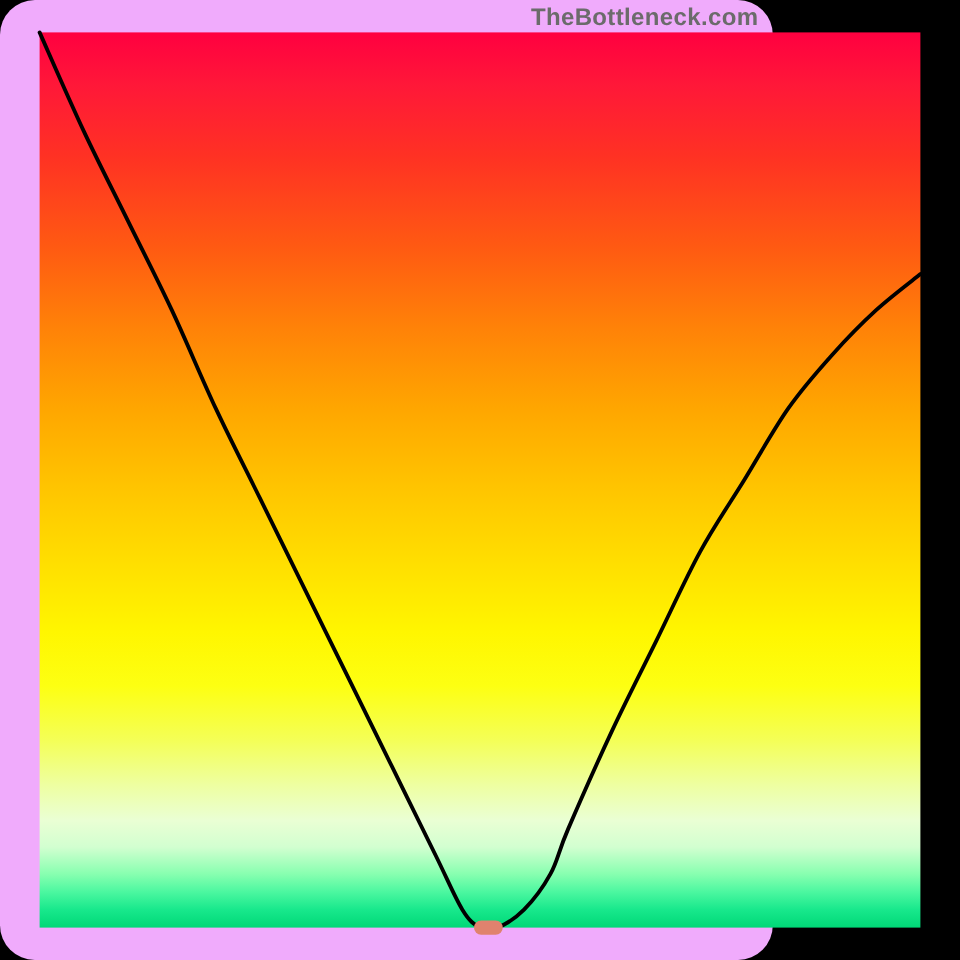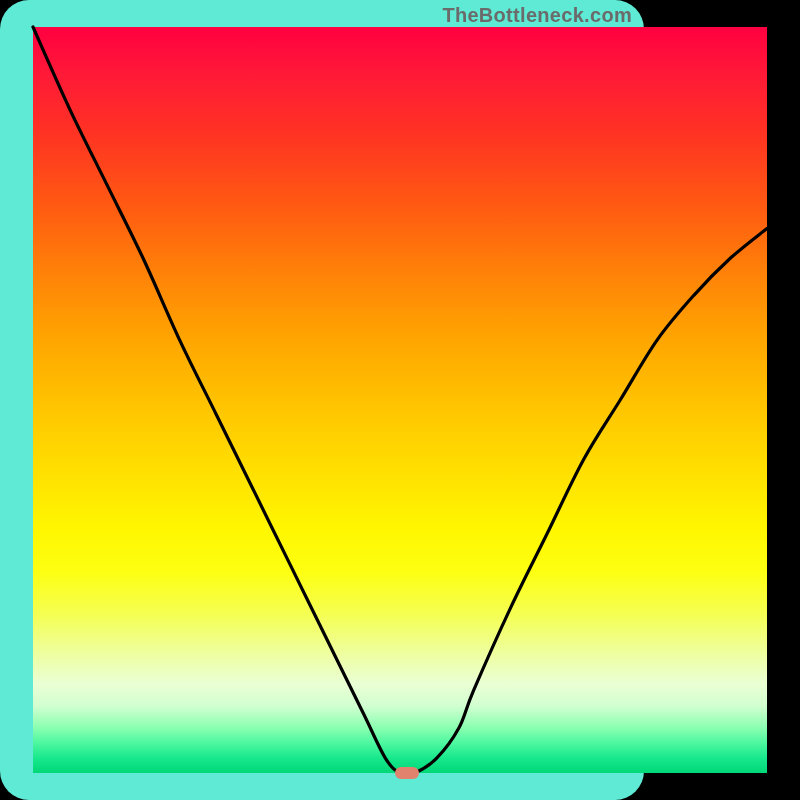--- a/index.html
+++ b/index.html
@@ -7,21 +7,21 @@
     padding: 0;
     width: 800px;
     height: 800px;
     background: #000;
     overflow: hidden;
   }
   .frame {
     position: relative;
     width: 644px;
     height: 800px;
-    background: #5eead4;
+    background: #f0abfc;
     border-radius: 29px;
   }
   .plot-area {
     position: absolute;
     left: 33px;
     top: 27px;
     width: 734px;
     height: 746px;
     background: linear-gradient(to bottom,
       #ff0040 0%,

